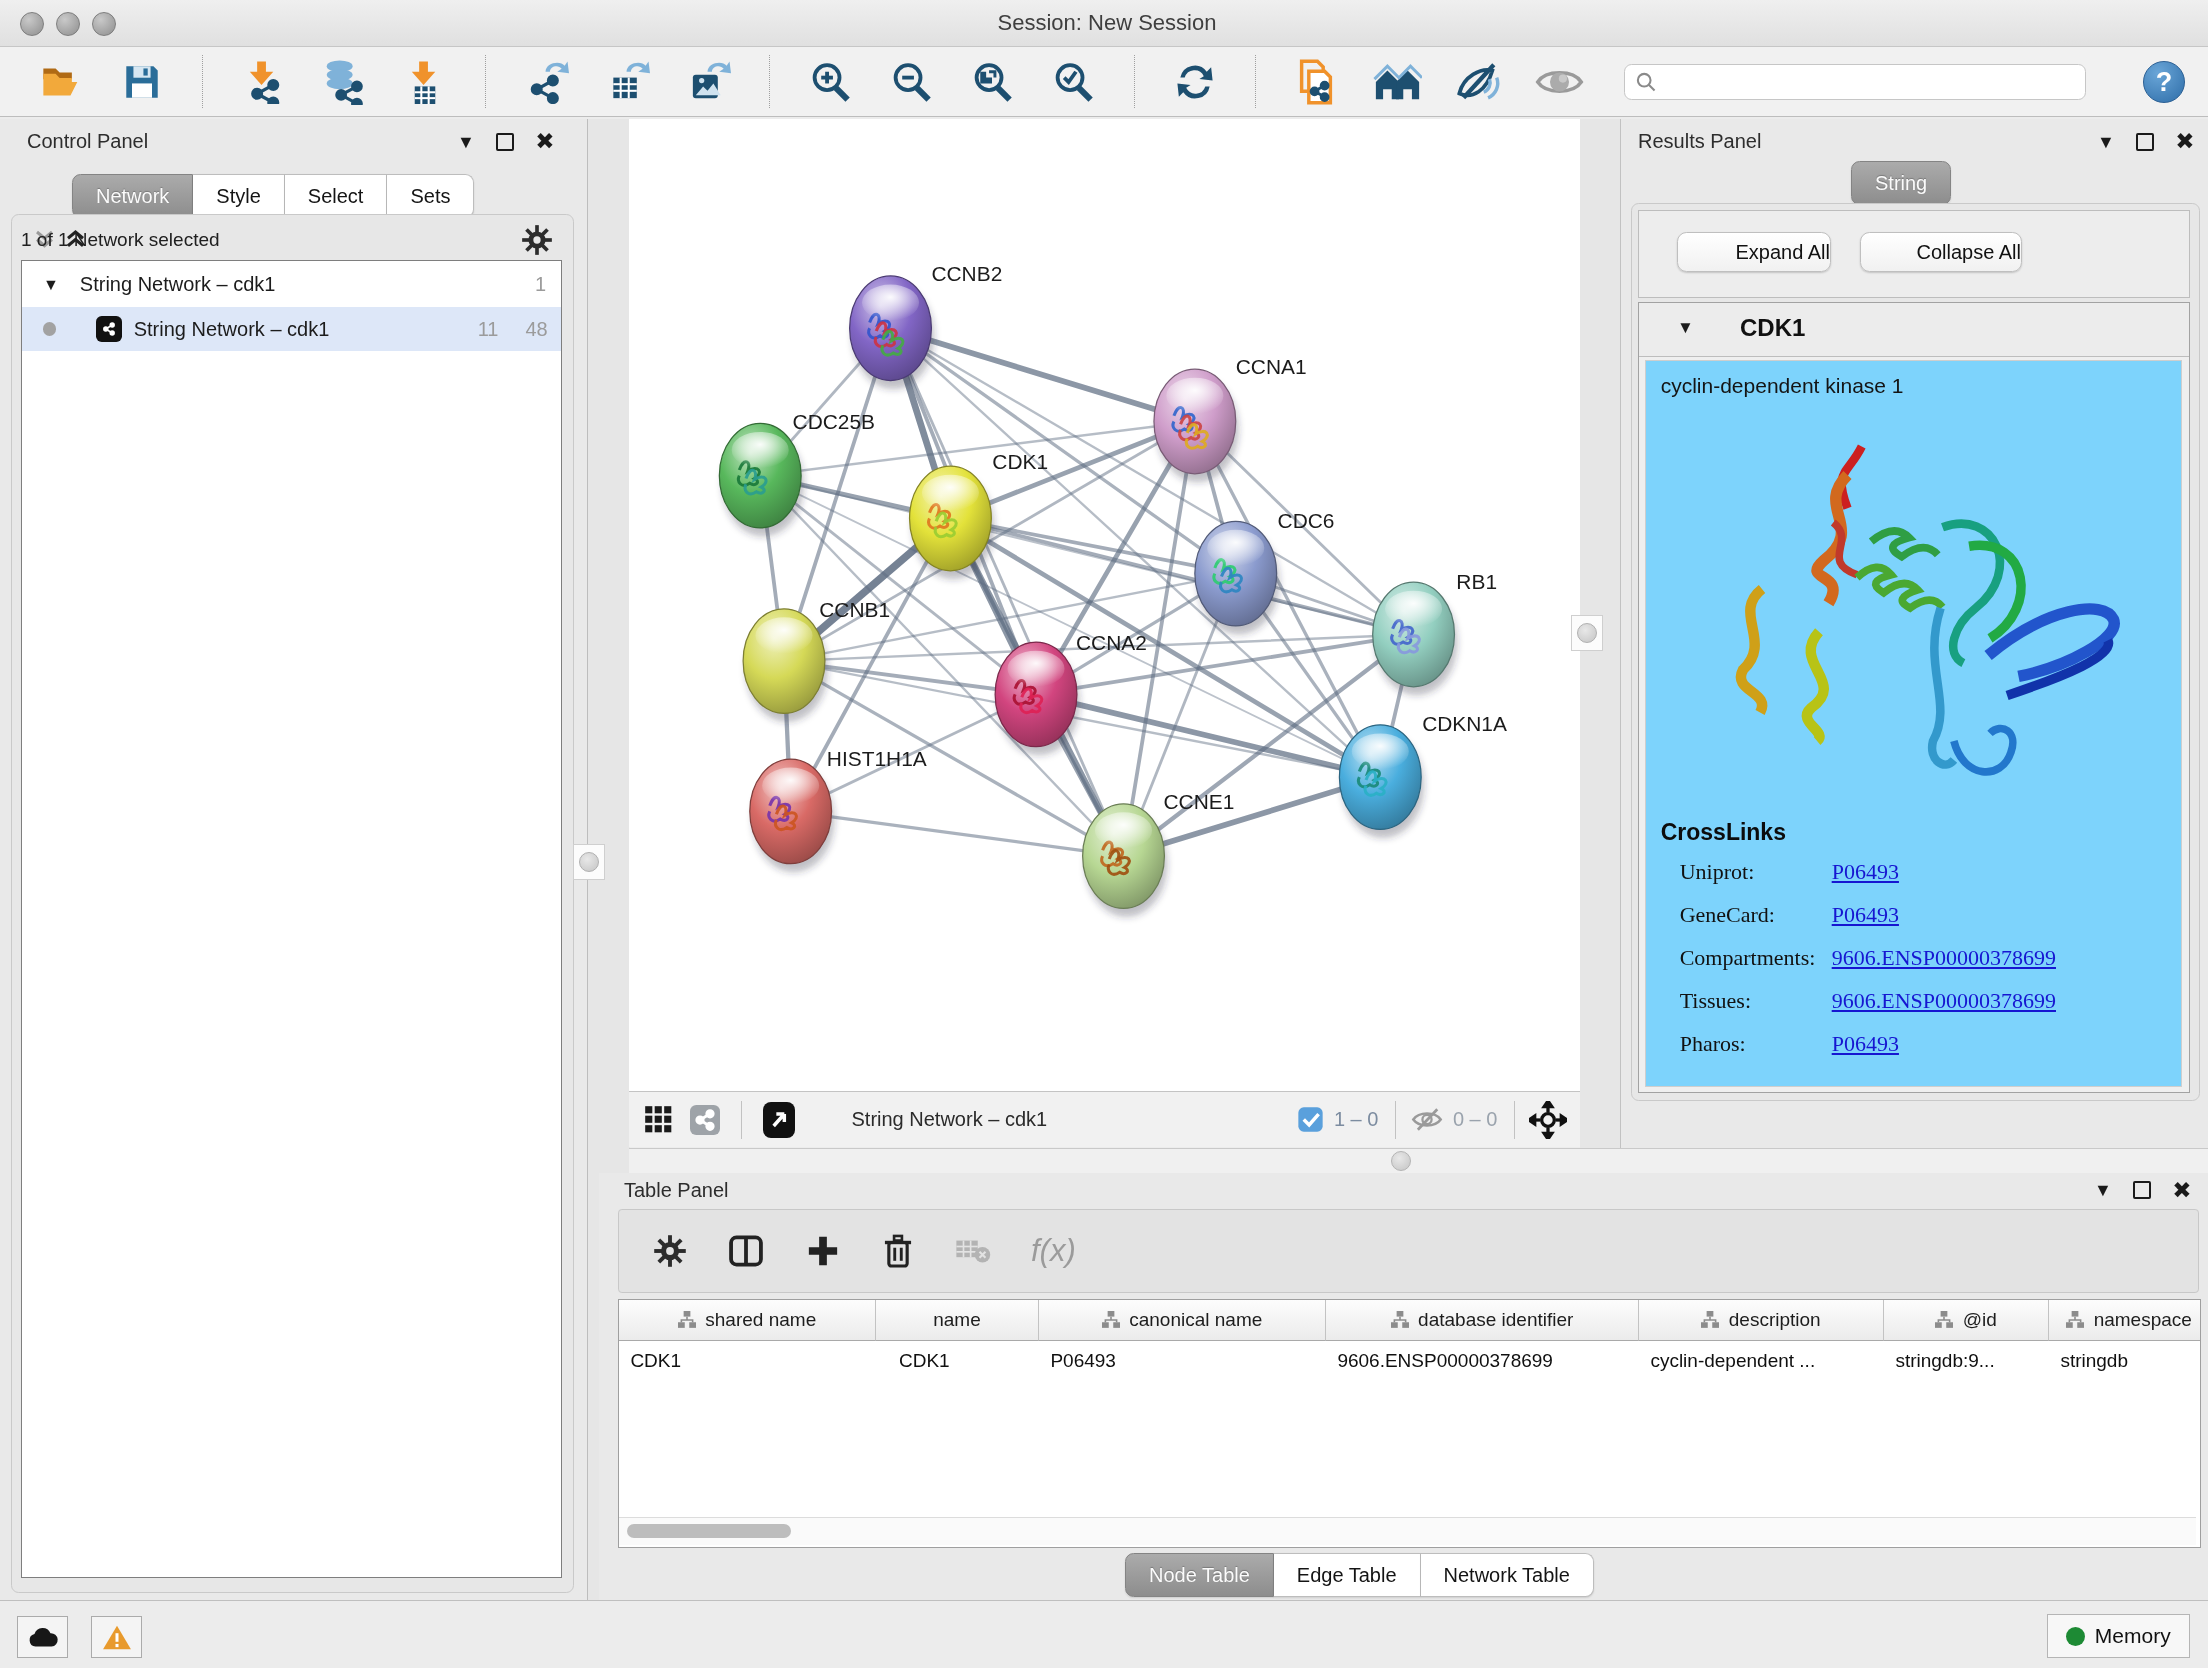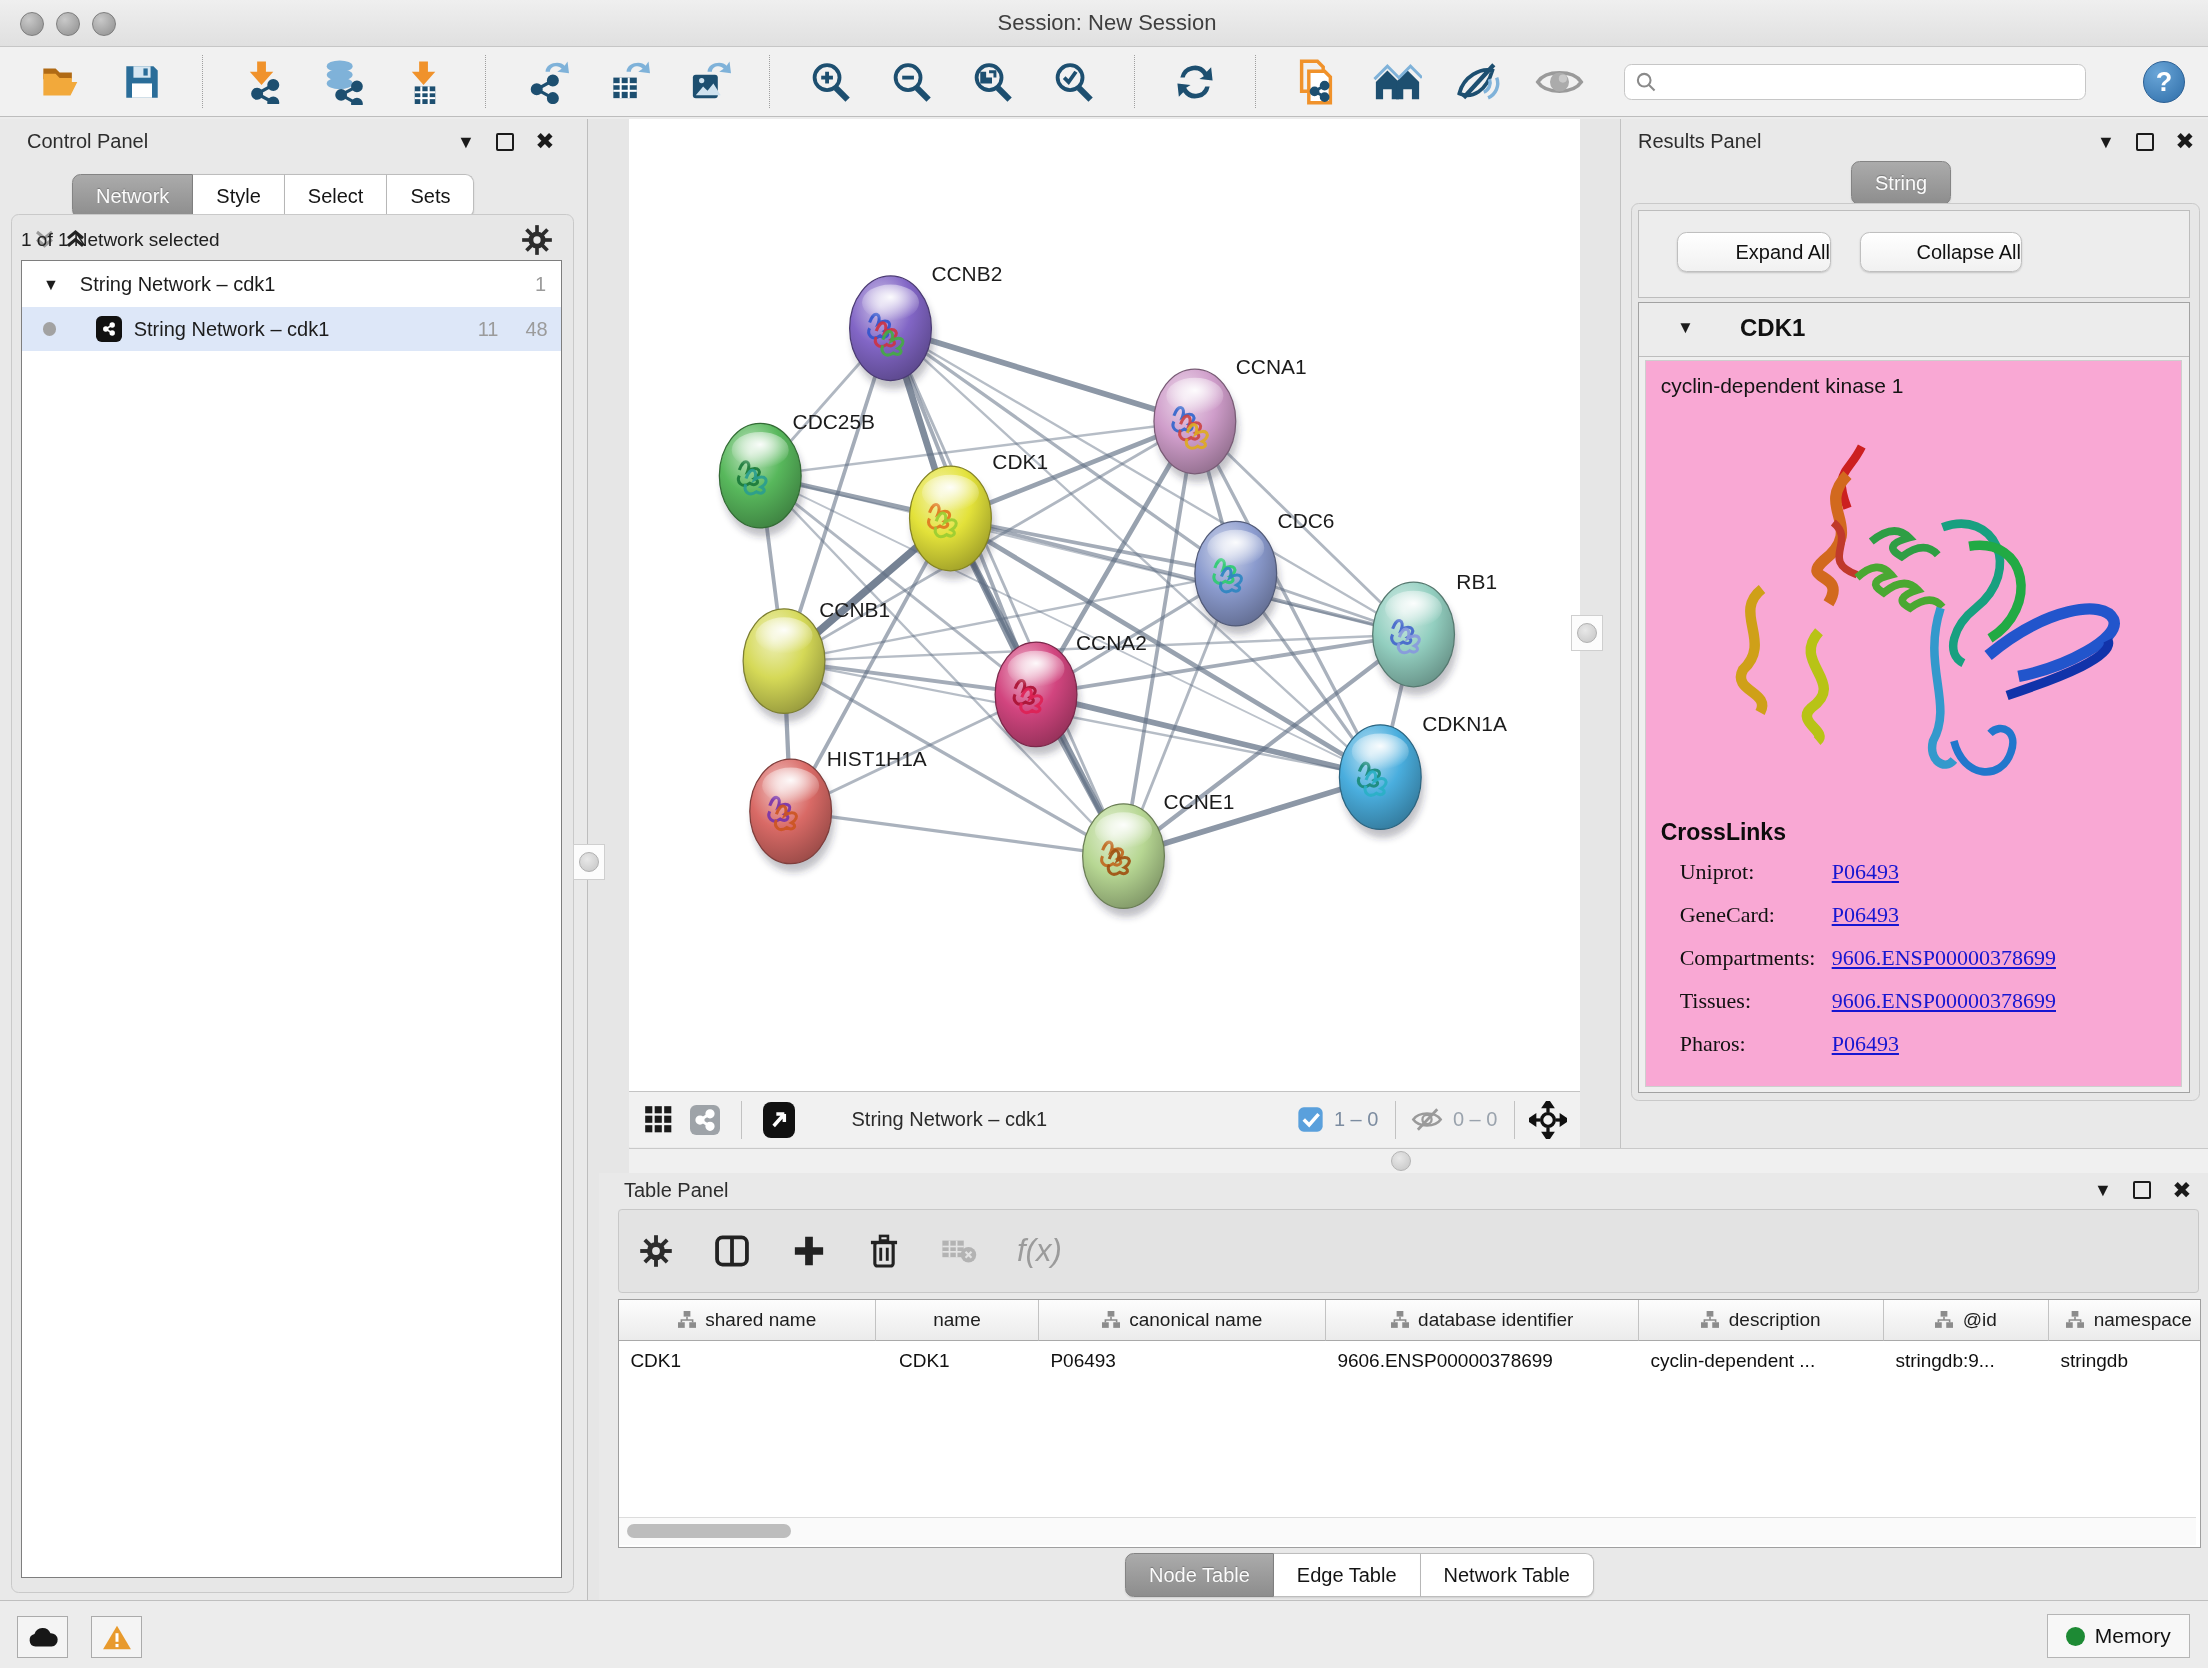--- a/index.html
+++ b/index.html
@@ -606,21 +606,21 @@
   <div class="abs tabbox" style="left:9.5px;top:84px;width:567px;height:896px"></div>
   <div class="abs" style="left:17px;top:91px;width:550px;height:86px;background:#ededed;border:1.9px solid #bdbdbd">
     <span class="btn abs" style="left:38px;top:21px;width:152px;height:38px;line-height:38px">Expand All</span>
     <span class="btn abs" style="left:221px;top:21px;width:160px;height:38px;line-height:38px">Collapse All</span>
   </div>
   <div class="abs" style="left:17px;top:183px;width:550px;height:789px;background:#efefef;border:1.9px solid #a2a2a2">
     <div class="abs" style="left:0;top:0;width:100%;height:53px;background:#ececec;border-bottom:1px solid #bdbdbd">
       <span class="abs" style="left:38px;top:15px;font-size:17px">▼</span>
       <span class="abs" style="left:101px;top:11.4px;font-size:24px;font-weight:bold;color:#111">CDK1</span>
     </div>
-    <div class="abs" style="left:5.7px;top:57px;width:535px;height:725px;background:#f9a8d4;border:1px solid #cecece">
+    <div class="abs" style="left:5.7px;top:57px;width:535px;height:725px;background:#7dd3fc;border:1px solid #cecece">
       <div class="abs" style="left:15px;top:13.3px;font-size:21px;color:#141414">cyclin-dependent kinase 1</div>
 
       <svg class="abs" style="left:59px;top:57px" width="418" height="380" viewBox="0 0 440 400">
         <path d="M165,30 C150,60 135,55 150,95" stroke="#cc2020" stroke-width="9" fill="none"></path>
         <path d="M150,60 C115,95 170,115 125,150 C100,172 150,162 130,195" stroke="#d2691e" stroke-width="12" fill="none"></path>
         <path d="M135,110 C160,130 120,150 160,165" stroke="#c0392b" stroke-width="8" fill="none"></path>
         <path d="M60,180 C28,205 72,235 40,265 C28,288 70,288 58,310" stroke="#cfa018" stroke-width="11" fill="none"></path>
         <path d="M120,225 C90,258 150,278 112,305 C95,320 130,330 118,340" stroke="#b8c316" stroke-width="11" fill="none"></path>
         <path d="M160,168 q22,-20 36,-3 q-28,7 -8,19 q22,-18 36,-3 q-28,9 -8,19 q22,-16 34,-1" stroke="#4aa832" stroke-width="8" fill="none"></path>
         <path d="M175,130 q24,-20 40,-4 q-30,8 -8,20 q24,-18 38,-2" stroke="#2f9e44" stroke-width="8" fill="none"></path>
@@ -662,21 +662,21 @@
 <span class="abs" style="left:1391px;top:1151px;width:18px;height:18px;border-radius:50%;background:radial-gradient(circle at 40% 35%,#e8e8e8,#c4c4c4);border:1px solid #b4b4b4"></span>
 
 <div class="abs" style="left:599px;top:1173px;width:1609px;height:427px;background:#e9e9e9">
   <div class="abs phdr" style="left:25px;top:5.7px">Table Panel</div>
   <div class="abs pbtns" style="left:1495px;top:5.7px">
     <span class="pbtn">▼</span>
     <span class="sq"></span>
     <span class="pbtn xx">✖</span>
   </div>
 
-  <div class="abs" style="left:19px;top:36px;width:1581px;height:84px;background:#e3e3e3;border:1px solid #c8c8c8;border-radius:3.8px;display:flex;align-items:center;gap:40px;padding-left:20px;box-sizing:border-box">
+  <div class="abs" style="left:19px;top:36px;width:1581px;height:84px;background:#e3e3e3;border:1px solid #c8c8c8;border-radius:3.8px;display:flex;align-items:center;gap:40px;padding-left:34px;box-sizing:border-box">
     <span>
       <svg width="34" height="34" viewBox="0 0 28 28">
           <g fill="#2c2c2c">
             <rect x="12.4" y="1" width="3.2" height="26"></rect>
             <rect x="12.4" y="1" width="3.2" height="26" transform="rotate(45 14 14)"></rect>
             <rect x="12.4" y="1" width="3.2" height="26" transform="rotate(90 14 14)"></rect>
             <rect x="12.4" y="1" width="3.2" height="26" transform="rotate(135 14 14)"></rect>
             <circle cx="14" cy="14" r="7.5"></circle>
           </g>
           <circle cx="14" cy="14" r="3.2" fill="#e3e3e3"></circle>

